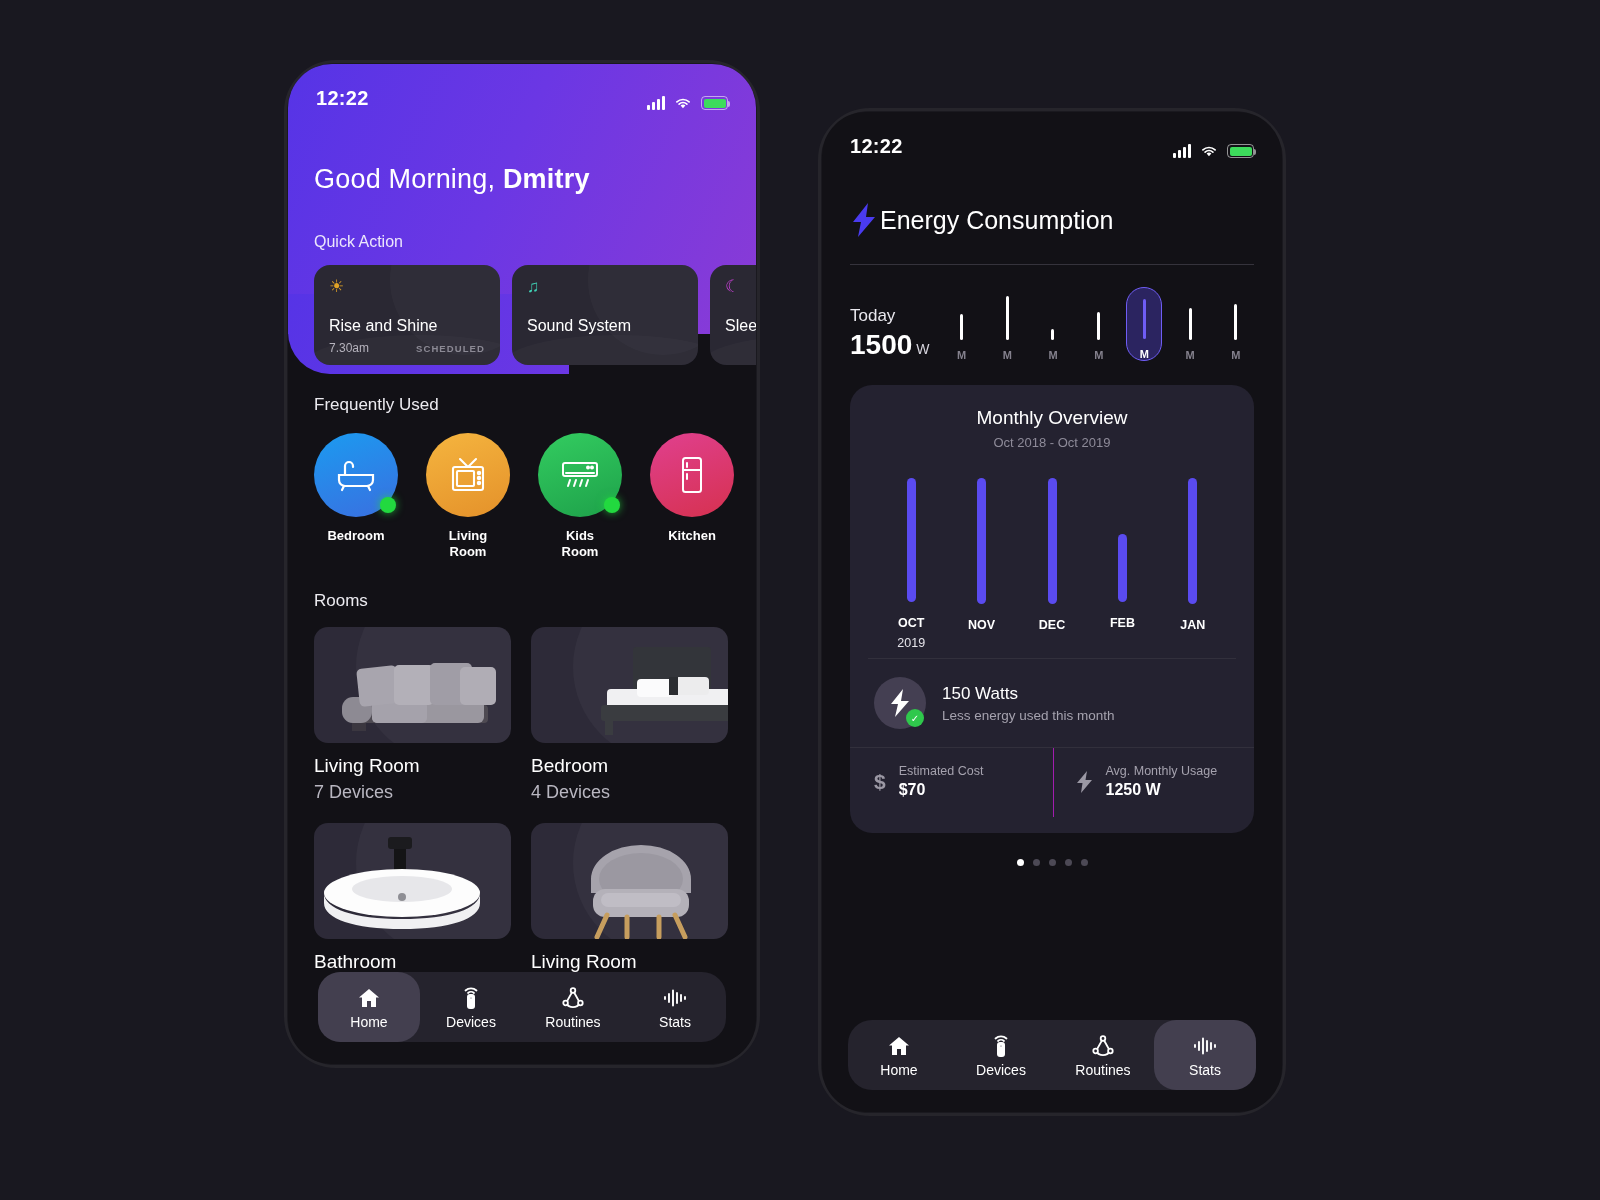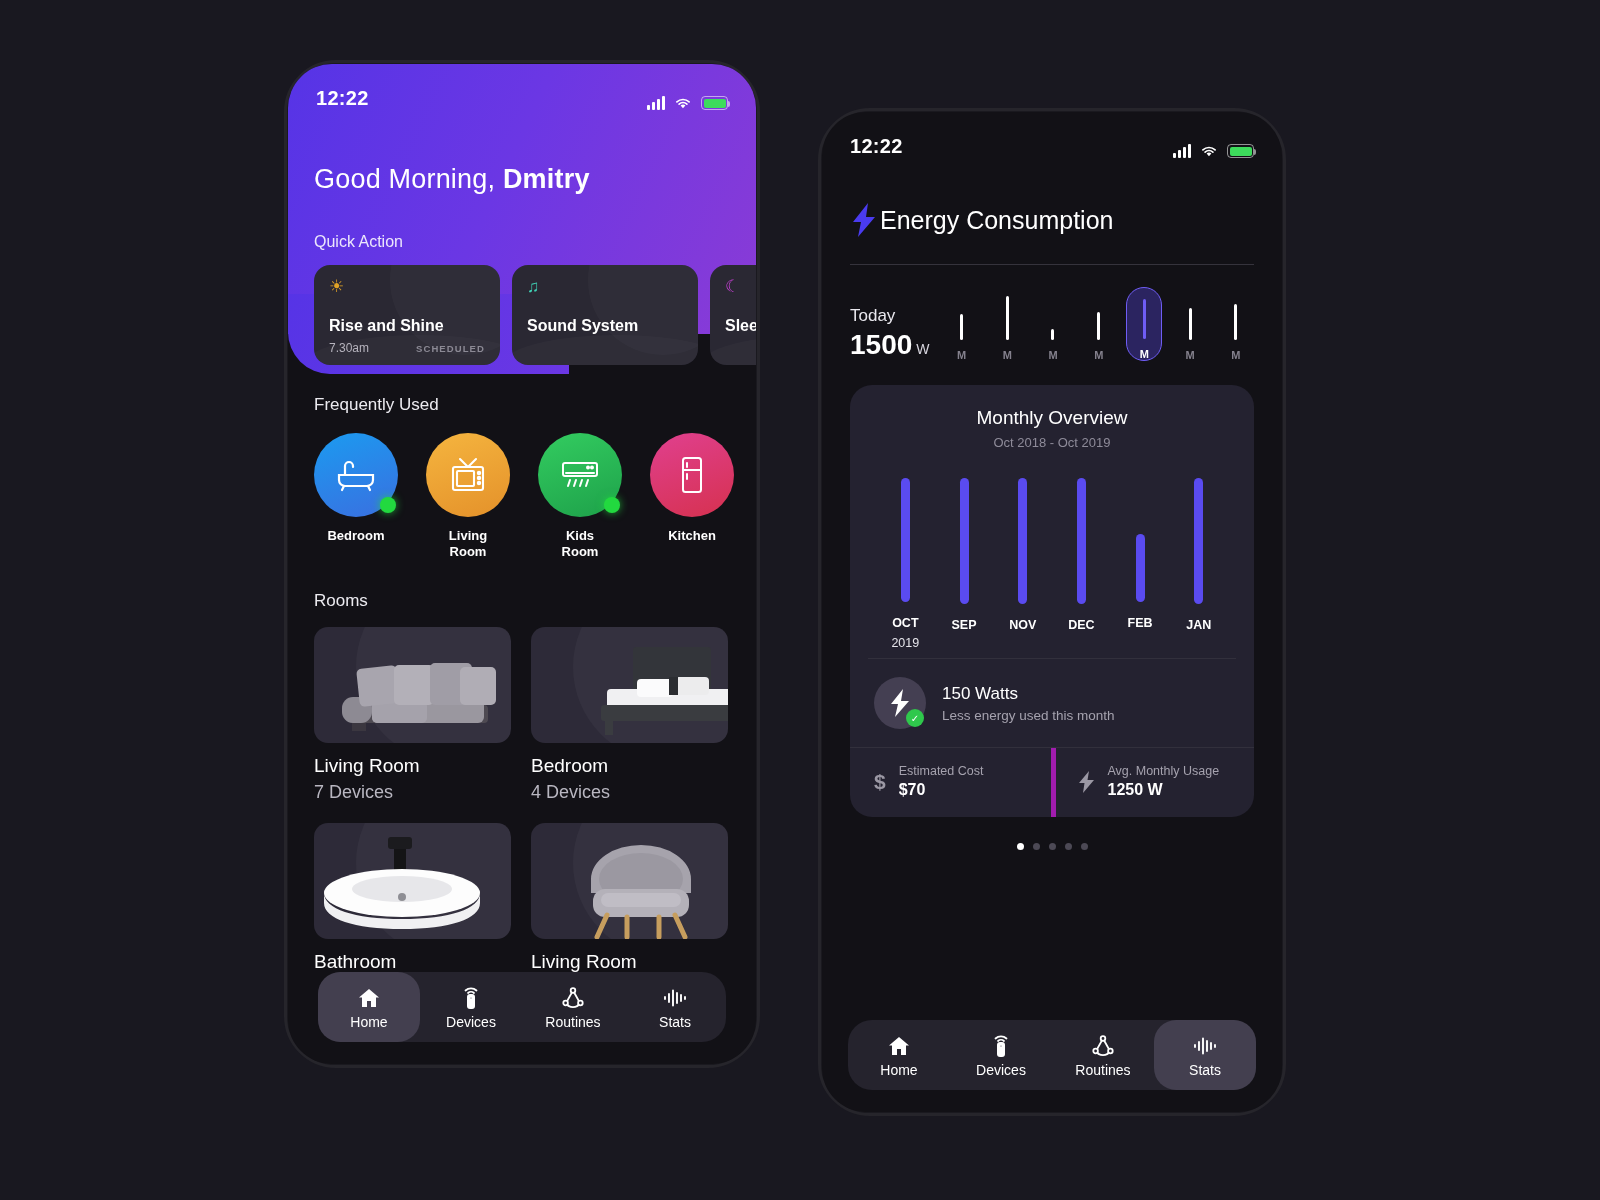--- a/index.html
+++ b/index.html
@@ -82,21 +82,21 @@
   .qa-card::before{
     content:""; position:absolute; right:-40px; top:-60px; width:150px; height:150px;
     background:rgba(255,255,255,.028); border-radius:50%;
   }
   .qa-card::after{
     content:""; position:absolute; left:-10px; bottom:-30px; width:230px; height:60px;
     background:rgba(255,255,255,.022); border-radius:50% 50% 0 0;
   }
   .qa-ico { font-size:17px; line-height:1; position:relative; z-index:2; }
   .qa-name { position:absolute; left:15px; bottom:30px; font-size:16px;
-             font-weight:bold; color:#fff; z-index:2; white-space:nowrap;}
+             font-weight:normal; color:#fff; z-index:2; white-space:nowrap;}
   .qa-sub { position:absolute; left:15px; bottom:10px; font-size:12px;
             color:#b6b3bd; z-index:2;}
   .qa-flag { position:absolute; right:15px; bottom:11px; font-size:9.5px;
              letter-spacing:1.1px; color:#8c8a95; font-weight:bold; z-index:2;}
 
   
   .sec-title { margin:30px 0 0 26px; font-size:17px; color:#ecebf0; }
 
   
   .fav-row { display:flex; gap:28px; padding:18px 0 0 26px; }
@@ -157,21 +157,21 @@
   .tick { width:36px; display:flex; flex-direction:column; align-items:center;
           justify-content:flex-end; height:74px; border-radius:18px; }
   .tick .bar { width:3px; background:#ffffff; border-radius:2px; }
   .tick .m { font-size:11px; color:#84818d; margin-top:9px; font-weight:bold; }
   .tick.sel { background:#2b2460; border:1.5px solid #6f5df5; }
   .tick.sel .bar { background:#6f5df5; }
   .tick.sel .m { color:#fff; }
 
   
   .mcard { margin:24px 28px 0; background:#242230; border-radius:22px;
-           padding:22px 0 0; }
+           padding:22px 0 16px; }
   .mc-title { text-align:center; font-size:19px; color:#fff; }
   .mc-sub { text-align:center; font-size:13px; color:#8e8b99; margin-top:6px; }
   .chart { display:flex; align-items:flex-end; justify-content:space-between;
            height:200px; padding:28px 26px 0; }
   .cbar-wrap { display:flex; flex-direction:column; align-items:center;
                justify-content:flex-end; height:100%; flex:1; }
   .cbar { width:9px; background:#5a4bf0; border-radius:6px; }
   .cbar-lbl { font-size:12.5px; font-weight:bold; color:#fff; margin-top:14px; }
   .cbar-yr { font-size:12.5px; color:#e5e4ea; margin-top:6px; height:14px; }
   .mc-hr { height:1px; background:#32303c; margin:8px 18px 0; }
@@ -181,21 +181,21 @@
              display:flex; align-items:center; justify-content:center; position:relative;}
   .sum-ico .chk { position:absolute; right:2px; bottom:2px; width:18px; height:18px;
       border-radius:50%; background:#2fc84c; display:flex; align-items:center;
       justify-content:center; font-size:10px; color:#fff; }
   .sum-main { font-size:17px; color:#fff; }
   .sum-sub { font-size:13.5px; color:#a5a2ae; margin-top:4px; }
 
   .mc-hr2 { height:1px; background:#32303c; }
   .kpi-row { display:flex; }
   .kpi { flex:1; display:flex; align-items:center; gap:13px; padding:16px 0 18px 24px; }
-  .kpi + .kpi { border-left:5px solid #a21caf; padding-left:22px; }
+  .kpi + .kpi { border-left:1px solid #a21caf; padding-left:22px; }
   .kpi-lbl { font-size:12.5px; color:#a5a2ae; }
   .kpi-val { font-size:16px; font-weight:bold; color:#fff; margin-top:3px; }
 
   .dots { display:flex; gap:9px; justify-content:center; margin-top:26px; }
   .dots i { width:7px; height:7px; border-radius:50%; background:#4c4955; display:block;}
   .dots i.on { background:#fff; }
 </style>
 </head>
 <body>
 
@@ -499,25 +499,20 @@
     <div class="mc-sub">Oct 2018 - Oct 2019</div>
 
     <div class="chart">
       <div class="cbar-wrap">
         <span class="cbar" style="height:152px"></span>
         <span class="cbar-lbl">OCT</span>
         <span class="cbar-yr">2019</span>
       </div>
       <div class="cbar-wrap">
         <span class="cbar" style="height:152px"></span>
-        <span class="cbar-lbl">SEP</span>
-        <span class="cbar-yr"></span>
-      </div>
-      <div class="cbar-wrap">
-        <span class="cbar" style="height:152px"></span>
         <span class="cbar-lbl">NOV</span>
         <span class="cbar-yr"></span>
       </div>
       <div class="cbar-wrap">
         <span class="cbar" style="height:152px"></span>
         <span class="cbar-lbl">DEC</span>
         <span class="cbar-yr"></span>
       </div>
       <div class="cbar-wrap">
         <span class="cbar" style="height:68px"></span>

